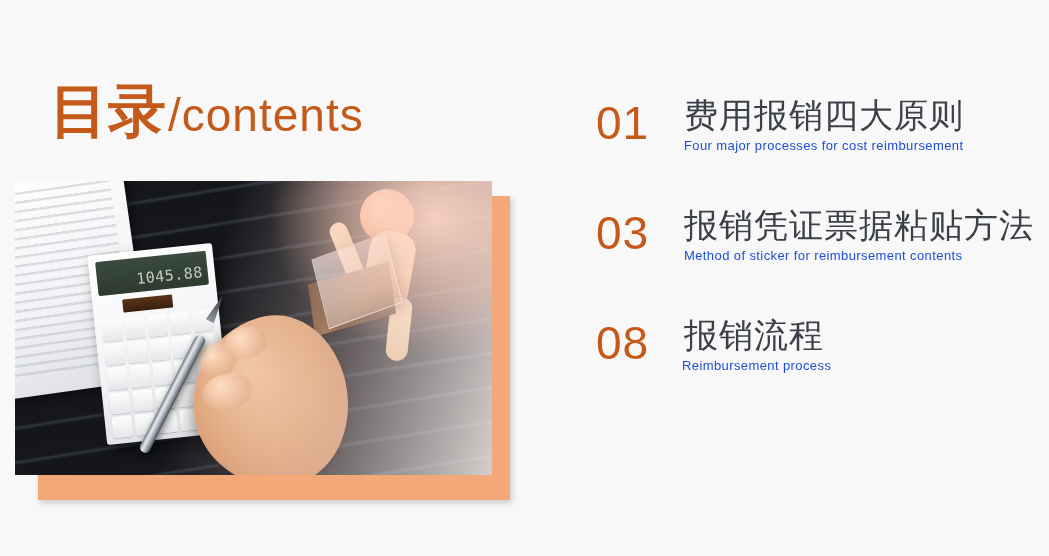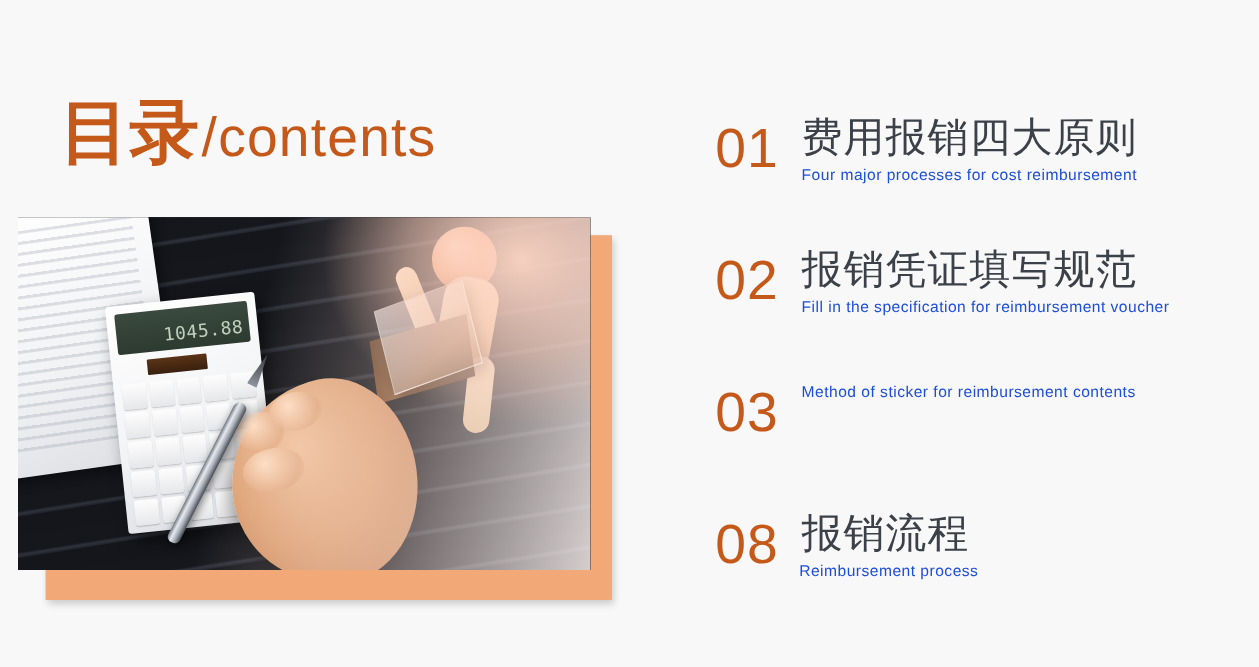--- a/index.html
+++ b/index.html
@@ -309,21 +309,21 @@
     top: 4px;
     font-family: "Liberation Sans", sans-serif;
     font-size: 46px;
     font-weight: 300;
     color: #c4591a;
     letter-spacing: 1px;
     line-height: 1;
   }
   .toc-texts {
     position: absolute;
-    left: 72px;
+    left: 88px;
     top: 0;
   }
   .toc-cn {
     font-family: "Liberation Sans", sans-serif;
     font-size: 34px;
     font-weight: 400;
     color: #3c4149;
     line-height: 1.15;
     letter-spacing: 1px;
     white-space: nowrap;
@@ -417,31 +417,25 @@
   <div class="toc">
 
     <div class="toc-item toc-item-0">
       <div class="toc-num">01</div>
       <div class="toc-texts">
         <div class="toc-cn">费用报销四大原则</div>
         <div class="toc-en">Four major processes for cost reimbursement</div>
       </div>
     </div>
 
-    <div class="toc-item toc-item-1">
-      <div class="toc-num">02</div>
-      <div class="toc-texts">
-        <div class="toc-cn">报销凭证填写规范</div>
-        <div class="toc-en">Fill in the specification for reimbursement voucher</div>
-      </div>
-    </div>
 
     <div class="toc-item toc-item-2">
       <div class="toc-num">03</div>
       <div class="toc-texts">
+        <div class="toc-cn">报销凭证票据粘贴方法</div>
         <div class="toc-en">Method of sticker for reimbursement contents</div>
       </div>
     </div>
 
     <div class="toc-item toc-item-3">
       <div class="toc-num">08</div>
       <div class="toc-texts">
         <div class="toc-cn">报销流程</div>
         <div class="toc-en">Reimbursement process</div>
       </div>

